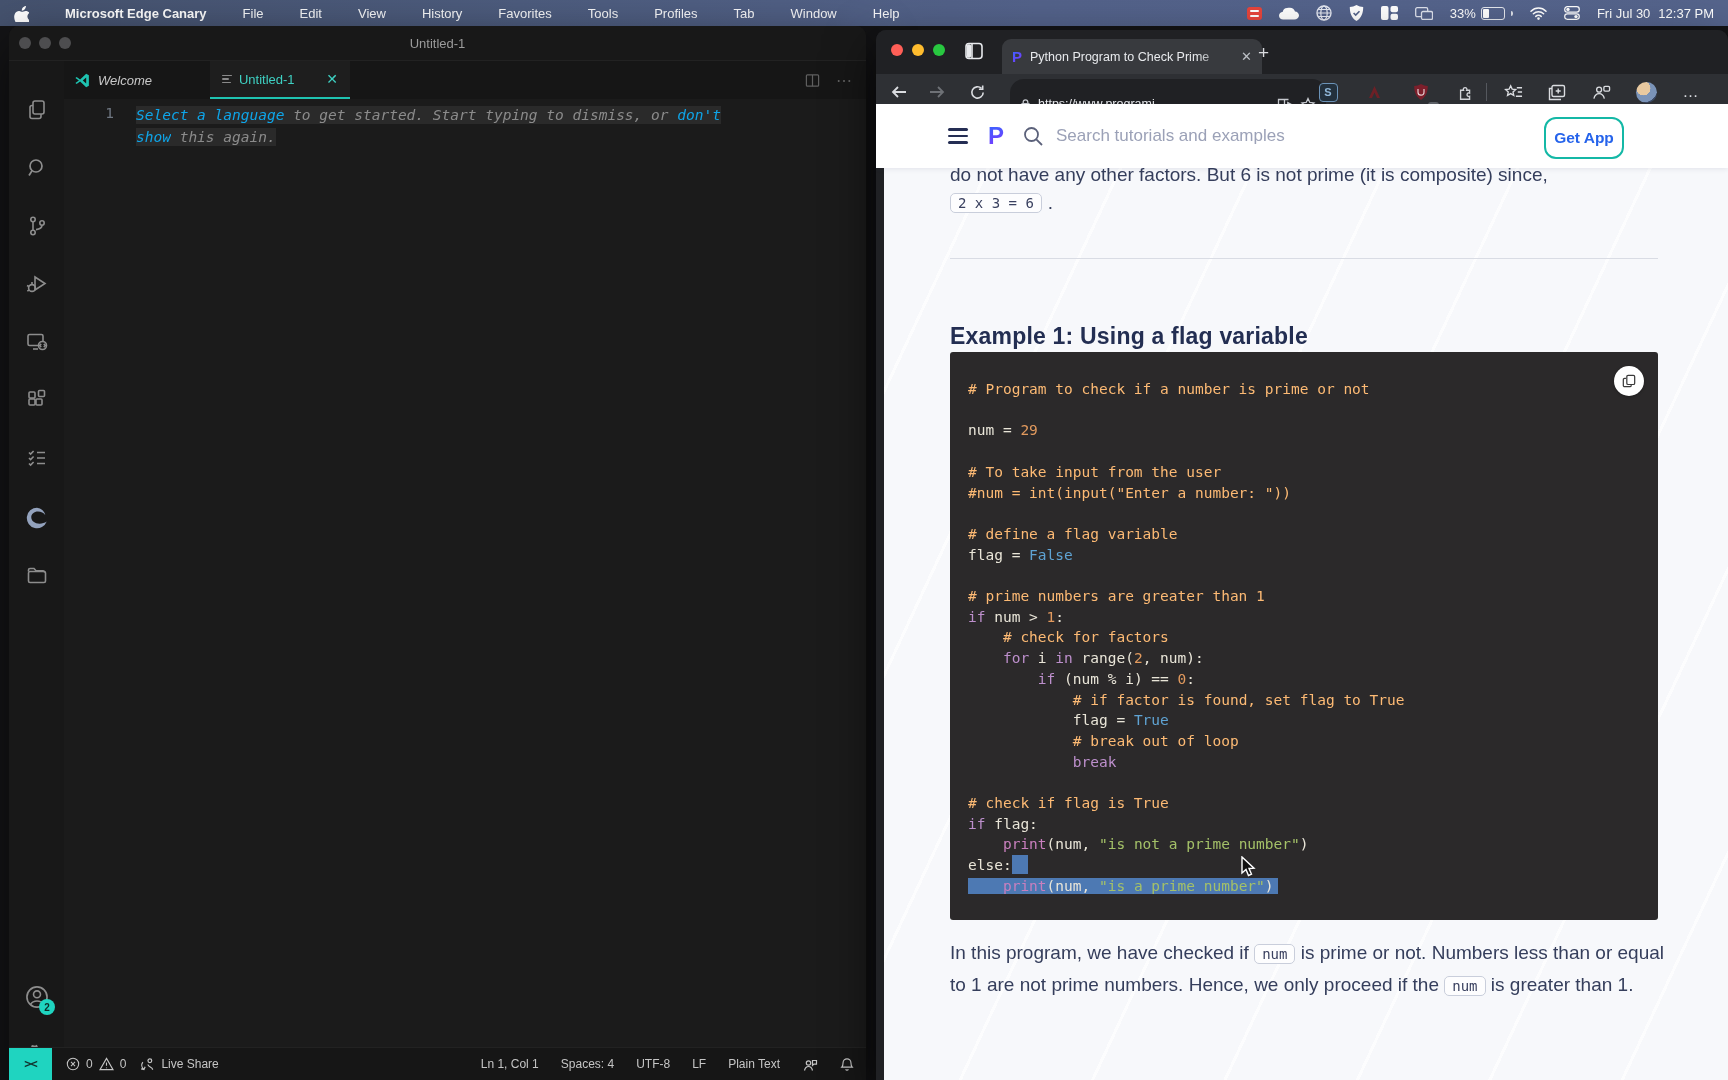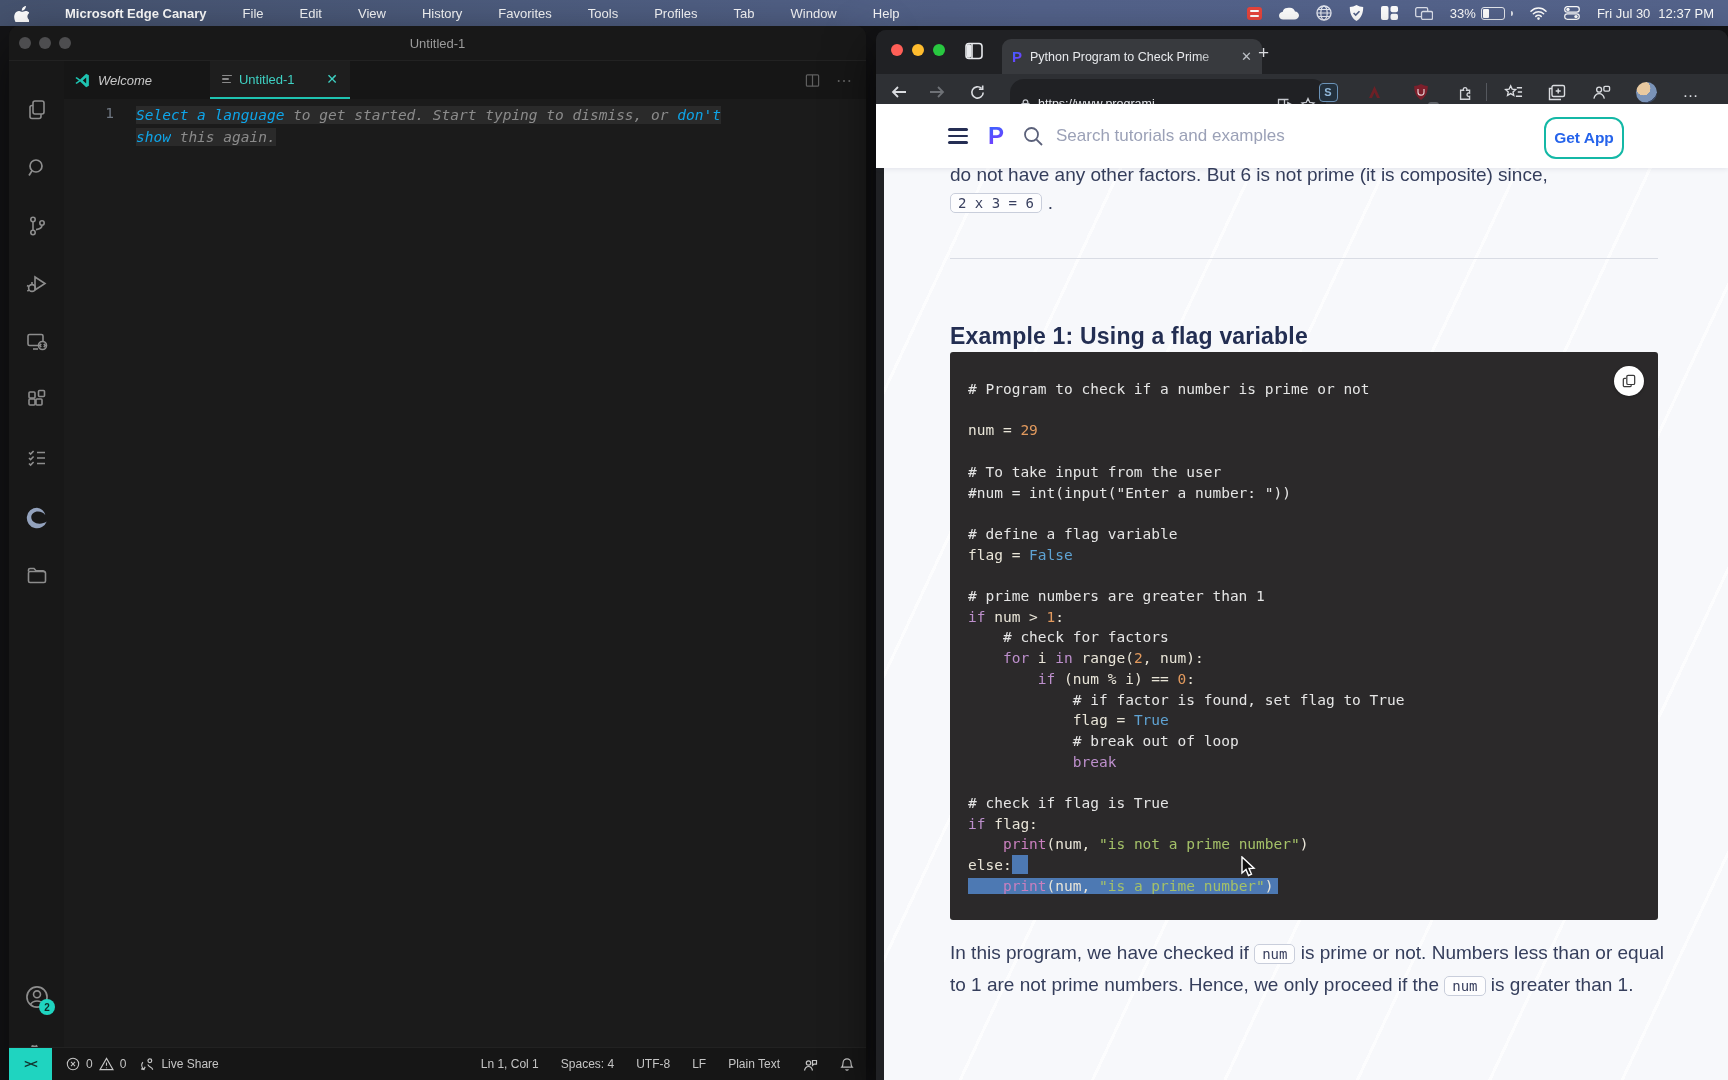--- a/index.html
+++ b/index.html
@@ -109,21 +109,21 @@
     border:1px solid #c9cedb;border-radius:5px;padding:1px 7px;white-space:nowrap;}
   .pz-chipline{position:absolute;left:66px;top:88px;font-size:19px;color:#353e5c;display:flex;align-items:center;gap:6px;}
   .pz-divider{position:absolute;left:66px;top:154px;width:708px;height:1px;background:#d9dce4;}
   .pz-heading{position:absolute;left:66px;top:200px;font-size:23px;font-weight:bold;color:#232e52;letter-spacing:.2px;}
   .codeblock{position:absolute;left:66px;top:248px;width:708px;height:568px;background:#2b292a;border-radius:3px;
     padding:0;box-sizing:border-box;}
   .copybtn{position:absolute;right:14px;top:14px;width:30px;height:30px;border-radius:50%;background:#fff;
     display:flex;align-items:center;justify-content:center;box-shadow:0 1px 3px rgba(0,0,0,.3);}
   .codelines{position:absolute;left:18px;top:27px;right:14px;font-family:"DejaVu Sans Mono",monospace;
     font-size:14.5px;line-height:20.7px;white-space:pre;}
-  .cm{color:#e5e5e5}.pl{color:#e9e5d8}.nu{color:#e29a5e}.kw{color:#bd8fcc}.fn{color:#c97fbe}.st{color:#a4c168}.bo{color:#5fa3d3}
+  .cm{color:#fdba74}.pl{color:#e9e5d8}.nu{color:#e29a5e}.kw{color:#bd8fcc}.fn{color:#c97fbe}.st{color:#a4c168}.bo{color:#5fa3d3}
   .sel-block{display:inline-block;width:16px;height:19px;vertical-align:-4px;background:#4d79b3;}
   .sel-full{background:#4d79b3;box-shadow:4px 0 0 #4d79b3;}
   .pz-paras{position:absolute;left:66px;top:834px;width:716px;font-size:19px;color:#353e5c;line-height:30.5px;}
   .pz-p{margin:0 0 17px 0;}
 
   
   .cursor{position:absolute;left:1238px;top:856px;z-index:9;}
 </style>
 </head>
 <body>

